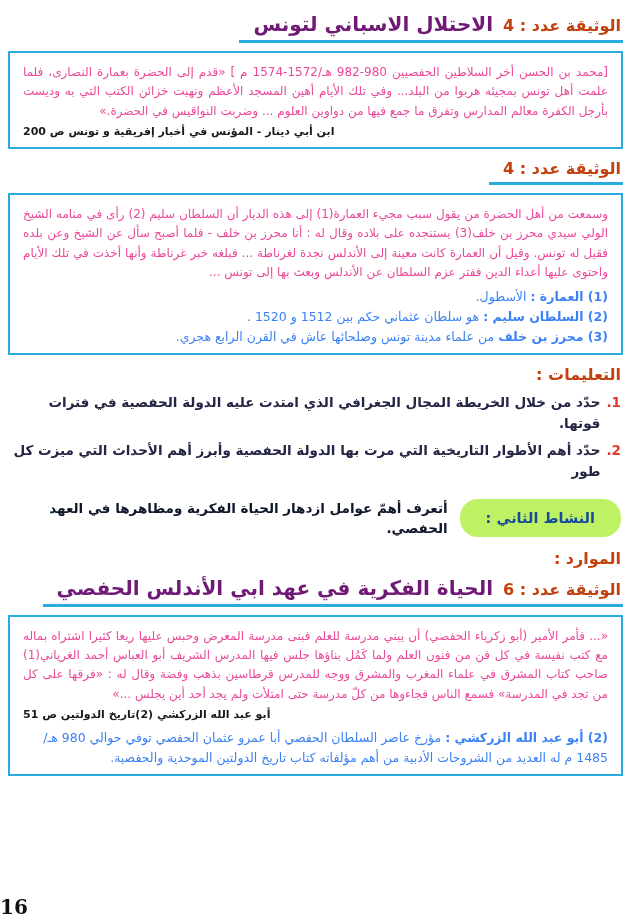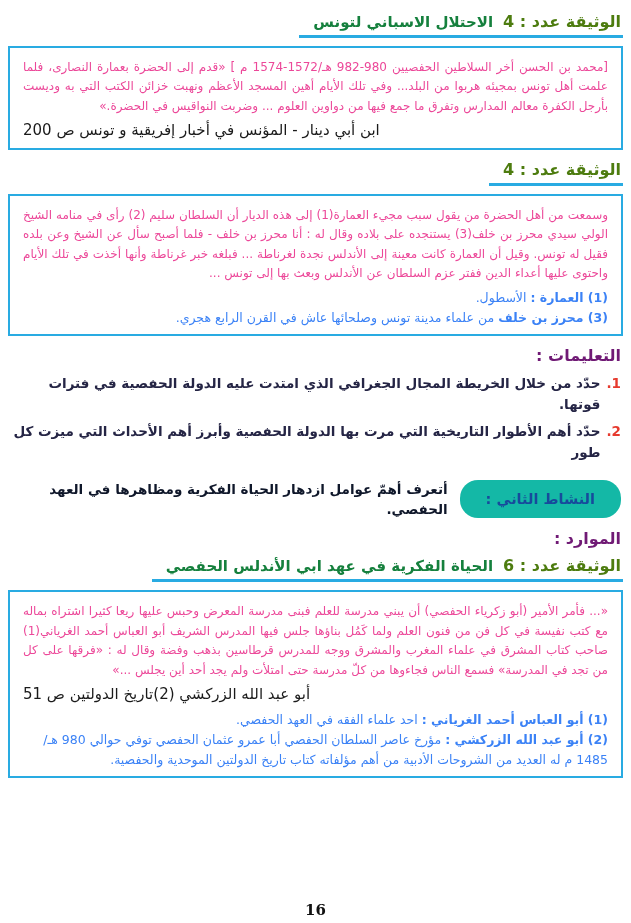--- a/index.html
+++ b/index.html
@@ -7,64 +7,64 @@
     width:631px;height:923px;overflow:hidden;box-sizing:border-box;
     font-family:"DejaVu Sans",sans-serif;direction:rtl;
   }
   .page{padding:6px 8px 0;box-sizing:border-box;height:100%;position:relative;}
 
   
   .doc-header{
     width:fit-content;display:flex;align-items:baseline;gap:10px;
     border-bottom:3px solid #29abe2;padding:0 2px 4px 14px;margin:6px 0 8px;
   }
-  .doc-label{color:#4d7c0f;font-weight:bold;font-size:16px;white-space:nowrap;}
-  .doc-title{color:#15803d;font-weight:bold;font-size:15px;white-space:nowrap;}
+  .doc-label{color:#c2410c;font-weight:bold;font-size:16px;white-space:nowrap;}
+  .doc-title{color:#701a75;font-weight:bold;font-size:20px;white-space:nowrap;}
 
   
   .doc-box{
     border:2px solid #29abe2;background:#fff;
     padding:10px 13px 6px;margin:0 0 10px;
   }
   .doc-body{
     margin:0;color:#ec4899;font-size:12px;line-height:1.62;
     text-align:justify;text-align-last:right;
   }
   .doc-source{
-    font-weight:normal;color:#1a1a1a;font-size:15px;line-height:1.5;
+    font-weight:bold;color:#1a1a1a;font-size:11px;line-height:1.5;
     text-align:left;margin-top:3px;
   }
   .footnotes{margin-top:4px;}
   .footnote{font-size:12.5px;line-height:1.62;color:#3b82f6;text-align:right;}
   .fn-term{font-weight:bold;}
 
   
   .section-heading{
-    color:#701a75;font-weight:bold;font-size:16px;margin:10px 2px 8px;
+    color:#c2410c;font-weight:bold;font-size:16px;margin:10px 2px 8px;
   }
 
   
   .instruction{
     display:flex;gap:6px;align-items:baseline;margin:2px 2px 6px;
     font-weight:bold;color:#252545;font-size:13.5px;line-height:1.55;
   }
   .instr-num{color:#e63a2e;font-weight:bold;flex:none;}
 
   
   .activity-row{display:flex;align-items:center;gap:12px;margin:16px 2px 10px;}
   .activity-pill{
-    flex:none;background:#14b8a6;color:#174a9c;font-weight:bold;
+    flex:none;background:#bef264;color:#174a9c;font-weight:bold;
     font-size:14.5px;padding:11px 26px;border-radius:18px;
   }
   .activity-text{font-weight:bold;color:#0f172a;font-size:13.5px;line-height:1.5;}
 
   
   .page-number{
-    position:absolute;bottom:4px;left:0;right:0;text-align:center;
-    font-family:"DejaVu Serif",serif;font-weight:bold;font-size:15px;color:#111;
+    position:absolute;bottom:4px;left:0;right:0;text-align:left;
+    font-family:"DejaVu Serif",serif;font-weight:bold;font-size:20px;color:#111;
   }
 </style>
 </head>
 <body>
 
 <div class="page">
 
   <div class="doc-header">
     <span class="doc-label">الوثيقة عدد : 4</span>
     <span class="doc-title">الاحتلال الاسباني لتونس</span>
@@ -76,20 +76,24 @@
 
   <div class="doc-header">
     <span class="doc-label">الوثيقة عدد : 4</span>
   </div>
   <div class="doc-box">
     <p class="doc-body">وسمعت من أهل الحضرة من يقول سبب مجيء العمارة(1) إلى هذه الديار أن السلطان سليم (2) رأى في منامه الشيخ الولي سيدي محرز بن خلف(3) يستنجده على بلاده وقال له : أنا محرز بن خلف - فلما أصبح سأل عن الشيخ وعن بلده فقيل له تونس. وقيل أن العمارة كانت معينة إلى الأندلس نجدة لغرناطة ... فبلغه خبر غرناطة وأنها أخذت في تلك الأيام واحتوى عليها أعداء الدين ففتر عزم السلطان عن الأندلس وبعث بها إلى تونس ...</p>
     <div class="footnotes">
       <div class="footnote">
         <span class="fn-term"><span>(1)</span> <span>العمارة :</span></span>
         <span>الأسطول.</span>
+      </div>
+      <div class="footnote">
+        <span class="fn-term"><span>(2)</span> <span>السلطان سليم :</span></span>
+        <span>هو سلطان عثماني حكم بين 1512 و 1520 .</span>
       </div>
       <div class="footnote">
         <span class="fn-term"><span>(3)</span> <span>محرز بن خلف</span></span>
         <span>من علماء مدينة تونس وصلحائها عاش في القرن الرابع هجري.</span>
       </div>
     </div>
   </div>
 
   <div class="section-heading">التعليمات :</div>
   <div>
@@ -112,24 +116,20 @@
 
   <div class="doc-header">
     <span class="doc-label">الوثيقة عدد : 6</span>
     <span class="doc-title">الحياة الفكرية في عهد ابي الأندلس الحفصي</span>
   </div>
   <div class="doc-box">
     <p class="doc-body">«... فأمر الأمير (أبو زكرياء الحفصي) أن يبني مدرسة للعلم فبنى مدرسة المعرض وحبس عليها ريعا كثيرا اشتراه بماله مع كتب نفيسة في كل فن من فنون العلم ولما كَمُل بناؤها جلس فيها المدرس الشريف أبو العباس أحمد الغرياني(1) صاحب كتاب المشرق في علماء المغرب والمشرق ووجه للمدرس قرطاسين بذهب وفضة وقال له : «فرقها على كل من تجد في المدرسة» فسمع الناس فجاءوها من كلّ مدرسة حتى امتلأت ولم يجد أحد أين يجلس ...»</p>
     <div class="doc-source">أبو عبد الله الزركشي (2)تاريخ الدولتين ص 51</div>
     <div class="footnotes">
       <div class="footnote">
-        <span class="fn-term"><span>(1)</span> <span>أبو العباس أحمد الغرياني :</span></span>
-        <span>احد علماء الفقه في العهد الحفصي.</span>
-      </div>
-      <div class="footnote">
         <span class="fn-term"><span>(2)</span> <span>أبو عبد الله الزركشي :</span></span>
         <span>مؤرخ عاصر السلطان الحفصي أبا عمرو عثمان الحفصي توفي حوالي 980 هـ/ 1485 م له العديد من الشروحات الأدبية من أهم مؤلفاته كتاب تاريخ الدولتين الموحدية والحفصية.</span>
       </div>
     </div>
   </div>
 
   <div class="page-number">16</div>
 </div>
 
 </body></html>

